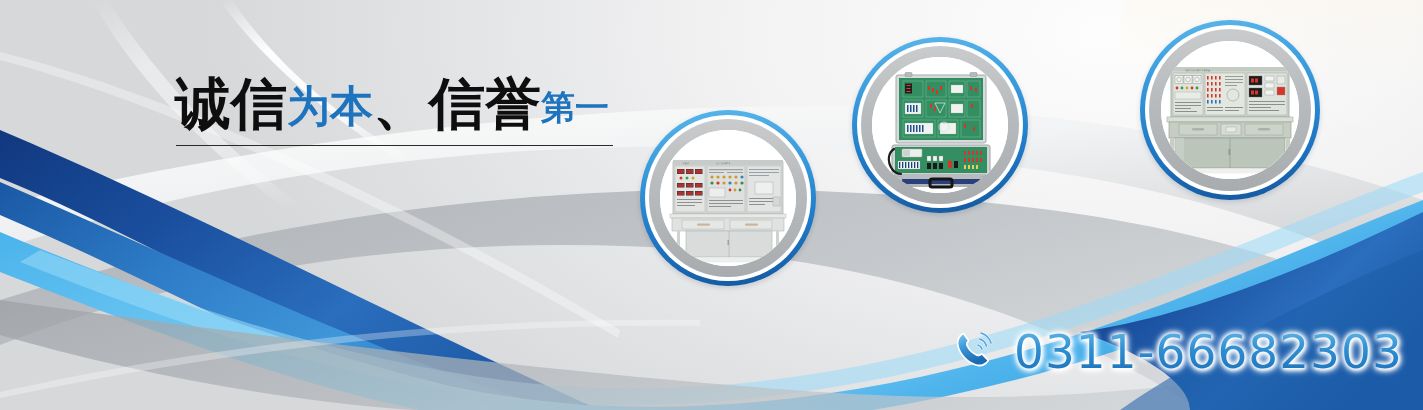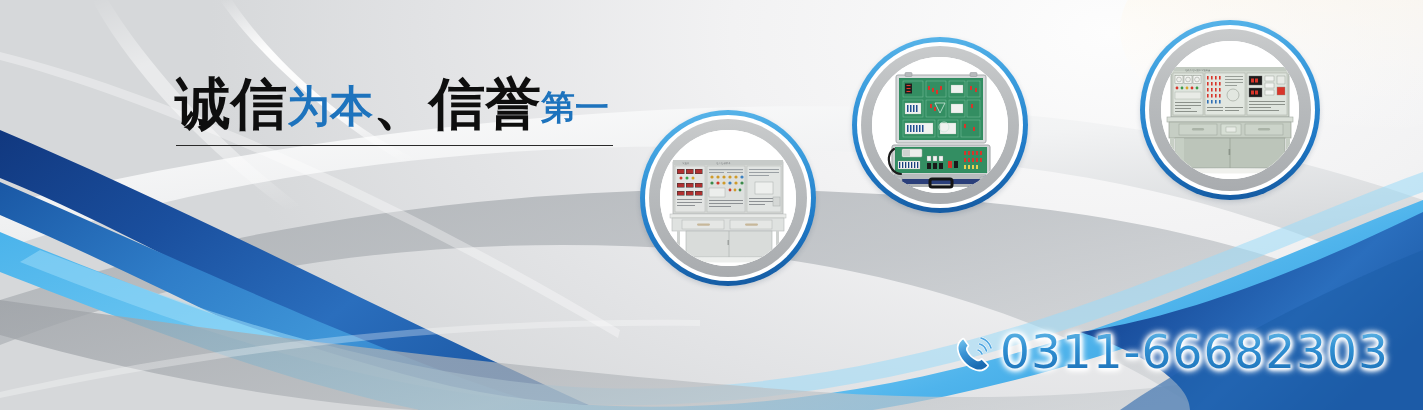--- a/index.html
+++ b/index.html
@@ -52,21 +52,21 @@
   .ring-white{
     position:absolute;border-radius:50%;
     background:#ffffff;
   }
   .photo{
     position:absolute;border-radius:50%;overflow:hidden;background:#ffffff;
   }
   .photo svg{display:block;}
 
   
-  #phoneblock{position:absolute;left:950px;top:324px;display:flex;align-items:flex-end;}
+  #phoneblock{position:absolute;left:950px;top:324px;display:flex;align-items:flex-start;gap:14px;}
   #phone-number{
     font-size:47px;font-weight:normal;letter-spacing:1px;
     background:linear-gradient(180deg,#6fc0ea 0%,#2f8fd2 45%,#1a6cb4 100%);
     -webkit-background-clip:text;background-clip:text;color:transparent;
     -webkit-text-stroke:0px;
     filter:drop-shadow(0 0 2px #ffffff) drop-shadow(0 0 3px #ffffff) drop-shadow(1px 1px 1px rgba(255,255,255,.9));
     font-family:"DejaVu Sans","Liberation Sans",sans-serif;
   }
 </style>
 </head>

